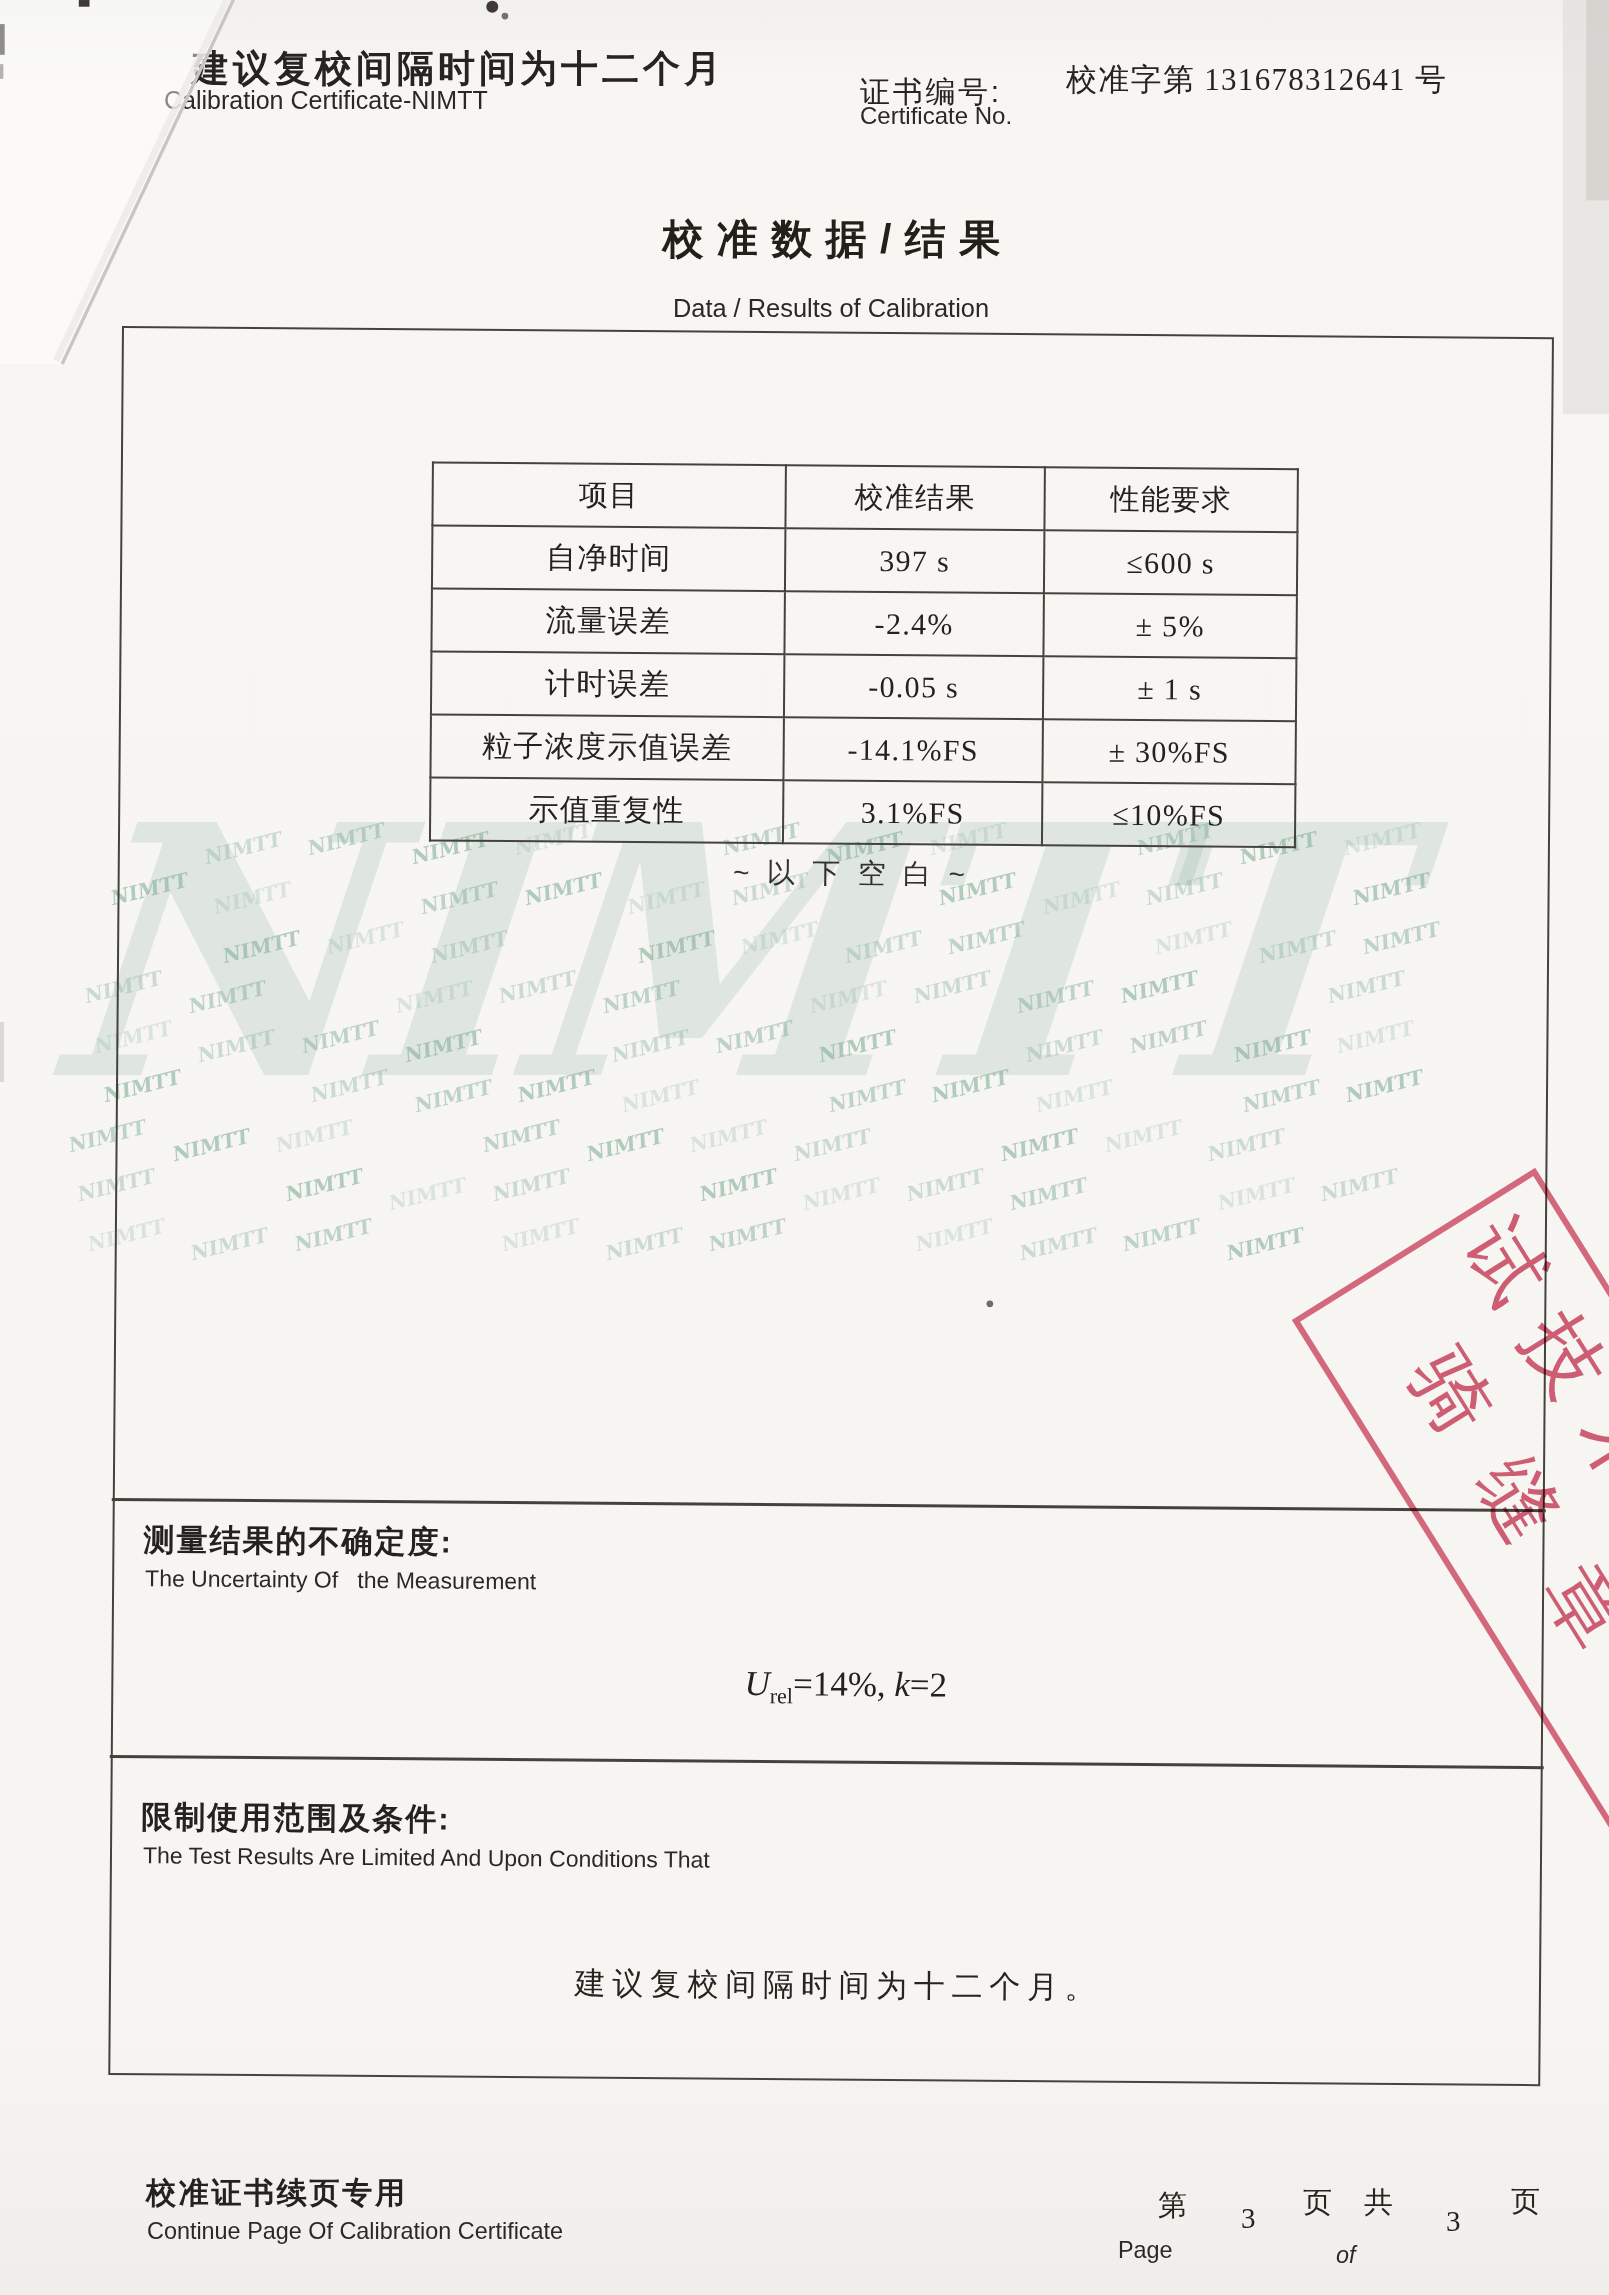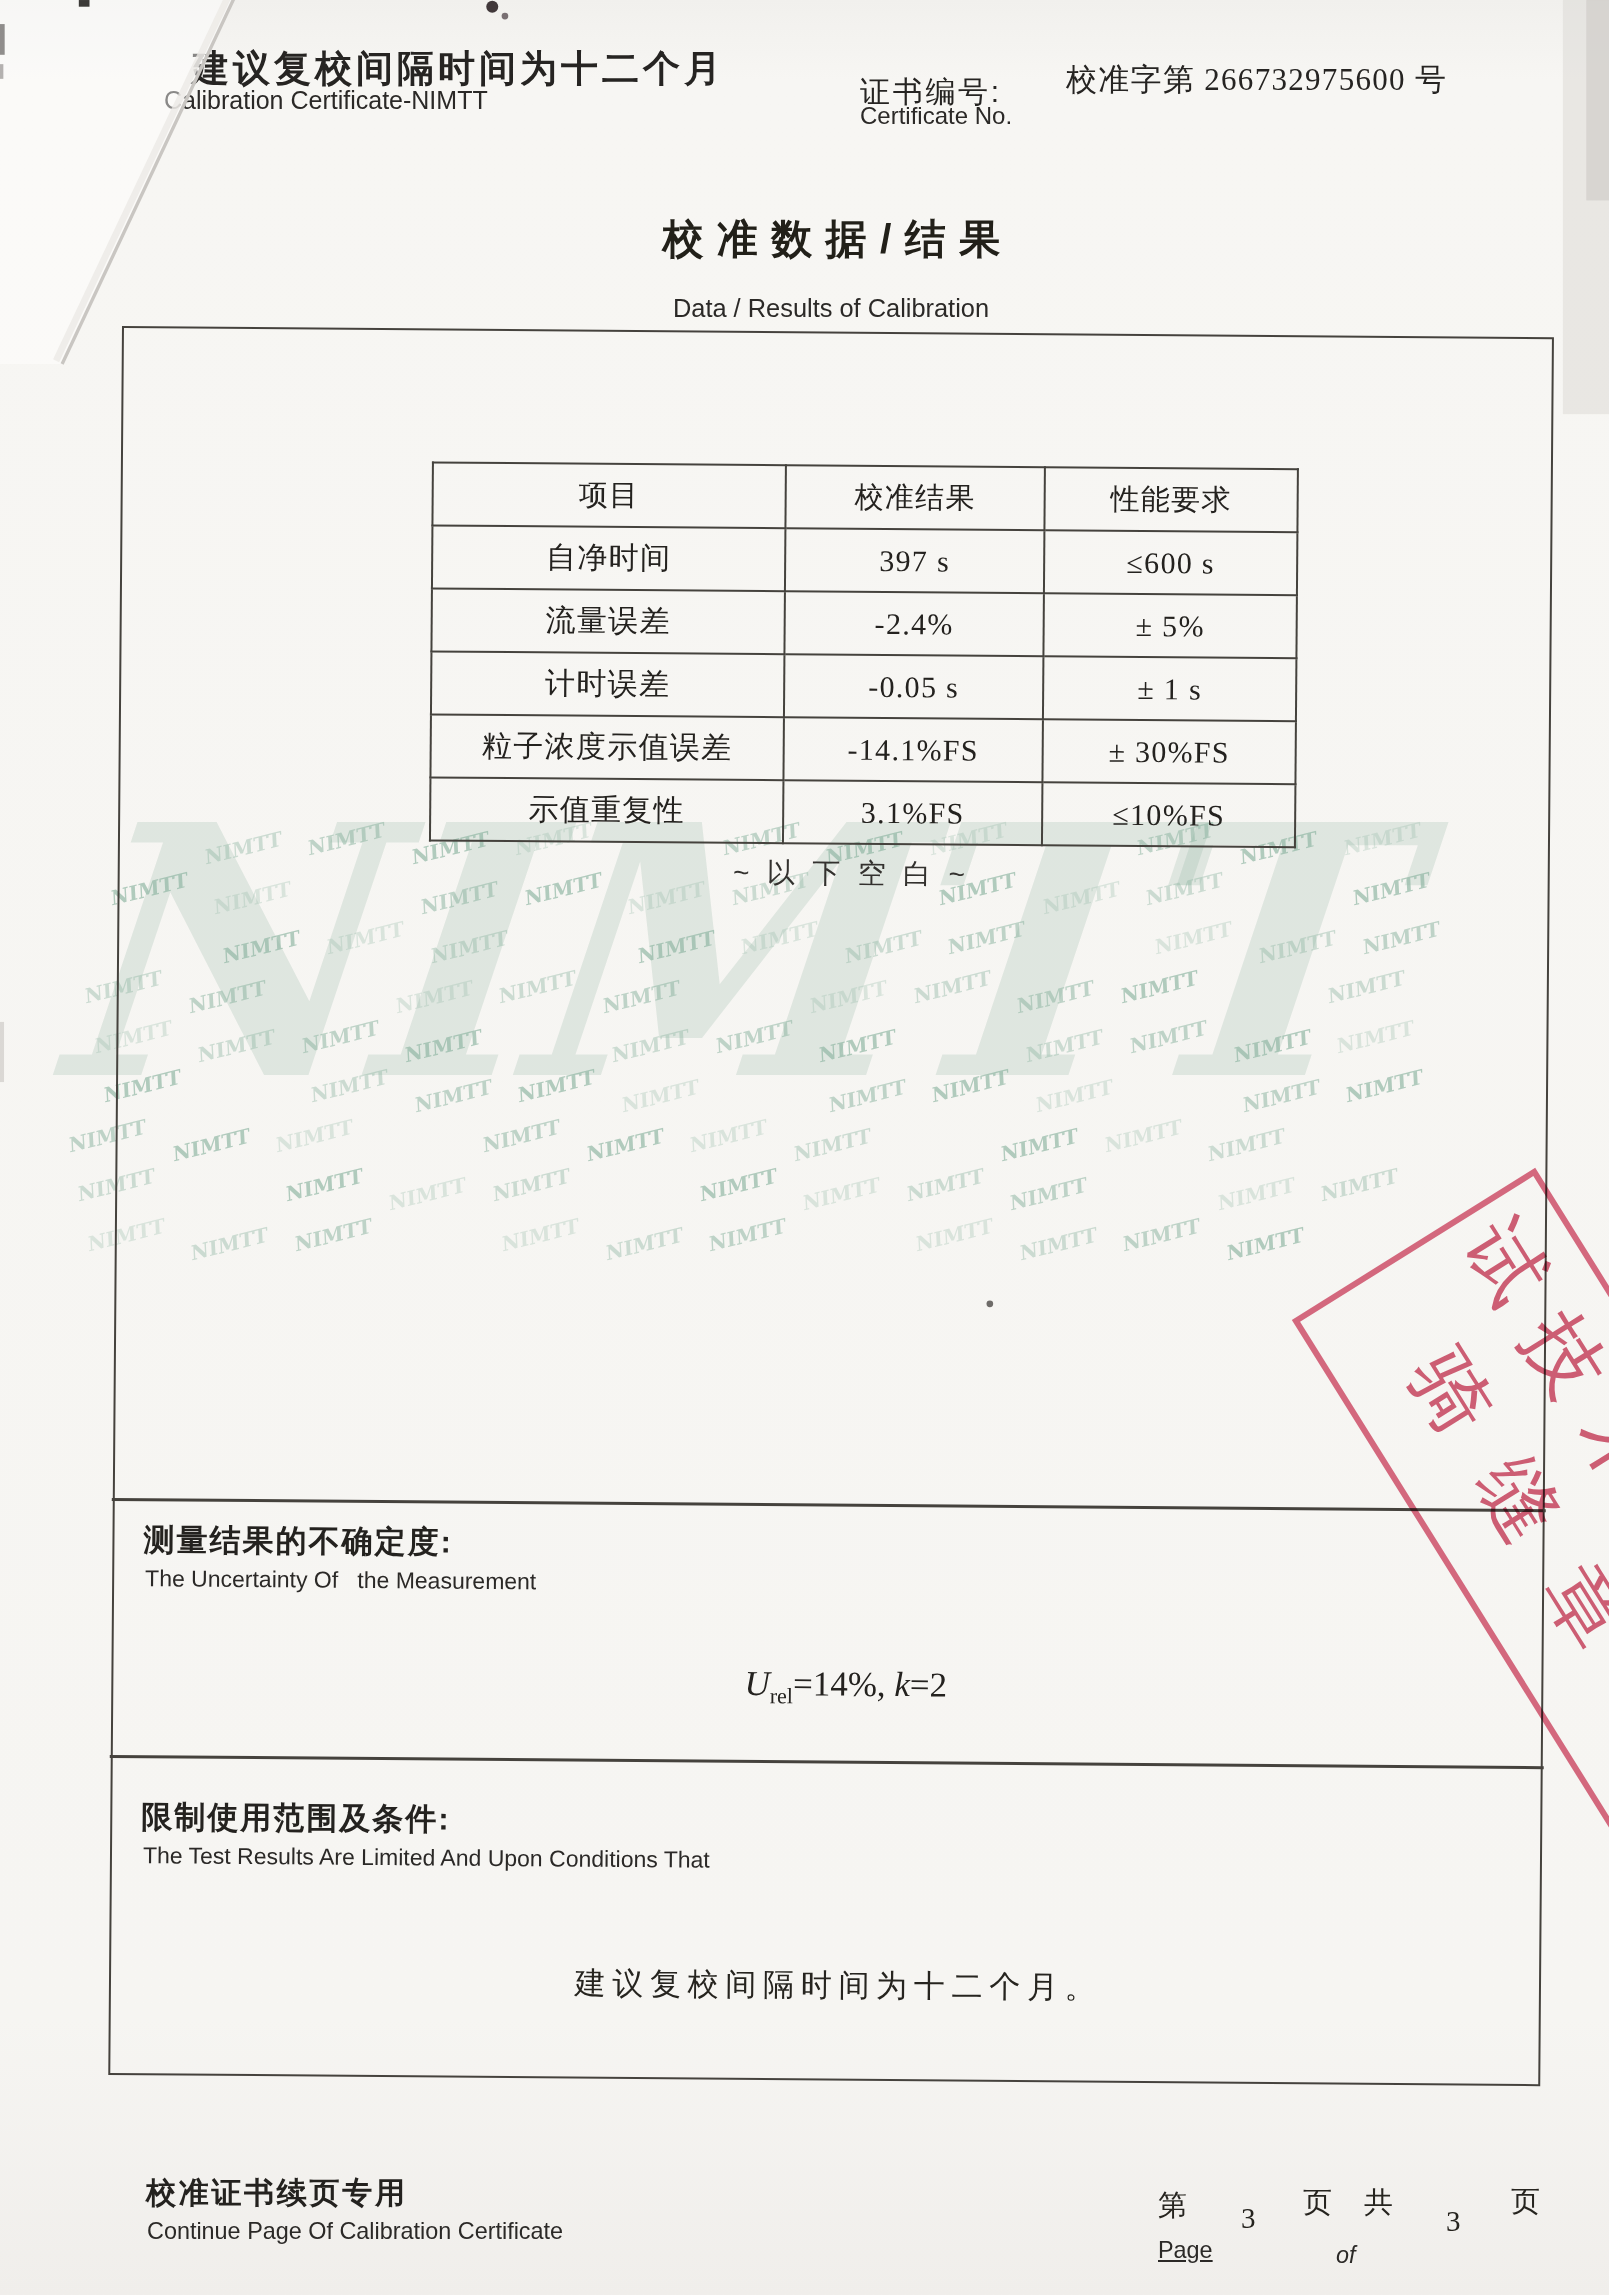--- a/index.html
+++ b/index.html
@@ -195,21 +195,21 @@
         <span class="wm-tile" style="left: 1019px; top: 1232px; opacity: 0.41; color: rgb(143, 182, 163);">NIMTT</span>
         <span class="wm-tile" style="left: 1122px; top: 1223px; opacity: 0.54; color: rgb(143, 182, 163);">NIMTT</span>
         <span class="wm-tile" style="left: 1226px; top: 1232px; opacity: 0.67; color: rgb(143, 182, 163);">NIMTT</span>
       </div>
   </div>
 
   <div class="abs hdr-cn">建议复校间隔时间为十二个月</div>
   <div class="abs hdr-en">Calibration Certificate-NIMTT</div>
   <div class="abs cert-label-cn">证书编号:</div>
   <div class="abs cert-label-en">Certificate No.</div>
-  <div class="abs cert-value">校准字第 266732975600 号</div>
+  <div class="abs cert-value">校准字第 131678312641 号</div>
 
   <div class="abs title-en">Data / Results of Calibration</div>
   <div class="abs title-cn">校准数据/结果</div>
 
   <div class="abs main-box">
 
     <table class="results">
       <tbody>
         <tr class="hdr">
           <td class="c0">项目</td>
@@ -264,21 +264,21 @@
 
   <div class="abs ftr-cn">校准证书续页专用</div>
   <div class="abs ftr-en">Continue Page Of Calibration Certificate</div>
 
   <div class="abs pg" style="left:1158px;top:2186px;">第</div>
   <div class="abs pg pg-num" style="left:1241px;top:2202px;">3</div>
   <div class="abs pg" style="left:1303px;top:2183px;">页</div>
   <div class="abs pg" style="left:1364px;top:2183px;">共</div>
   <div class="abs pg pg-num" style="left:1446px;top:2205px;">3</div>
   <div class="abs pg" style="left:1511px;top:2182px;">页</div>
-  <div class="abs pg-en" style="left:1158px;top:2237px;text-decoration:underline;">Page</div>
+  <div class="abs pg-en" style="left:1118px;top:2237px;">Page</div>
   <div class="abs pg-en" style="left:1336px;top:2242px;font-style:italic;">of</div>
 
   <svg class="abs artifacts" width="1609" height="2295" viewBox="0 0 2409 3436">
     <polygon points="0,0 352,0 93,545 0,545" fill="#ffffff" opacity="0.45"></polygon>
     <path d="M352,-6 L93,545" stroke="#c9c6c2" stroke-width="5" fill="none"></path>
     <path d="M342,-6 L84,540" stroke="#eceae6" stroke-width="10" fill="none" opacity="0.8"></path>
     <rect x="118" y="0" width="16" height="10" fill="#3c3a38"></rect>
     <circle cx="737" cy="10" r="9" fill="#41383a"></circle>
     <circle cx="756" cy="24" r="5" fill="#5a4f52" opacity="0.8"></circle>
     <rect x="0" y="36" width="7" height="46" fill="#4a4644" opacity="0.6"></rect>

